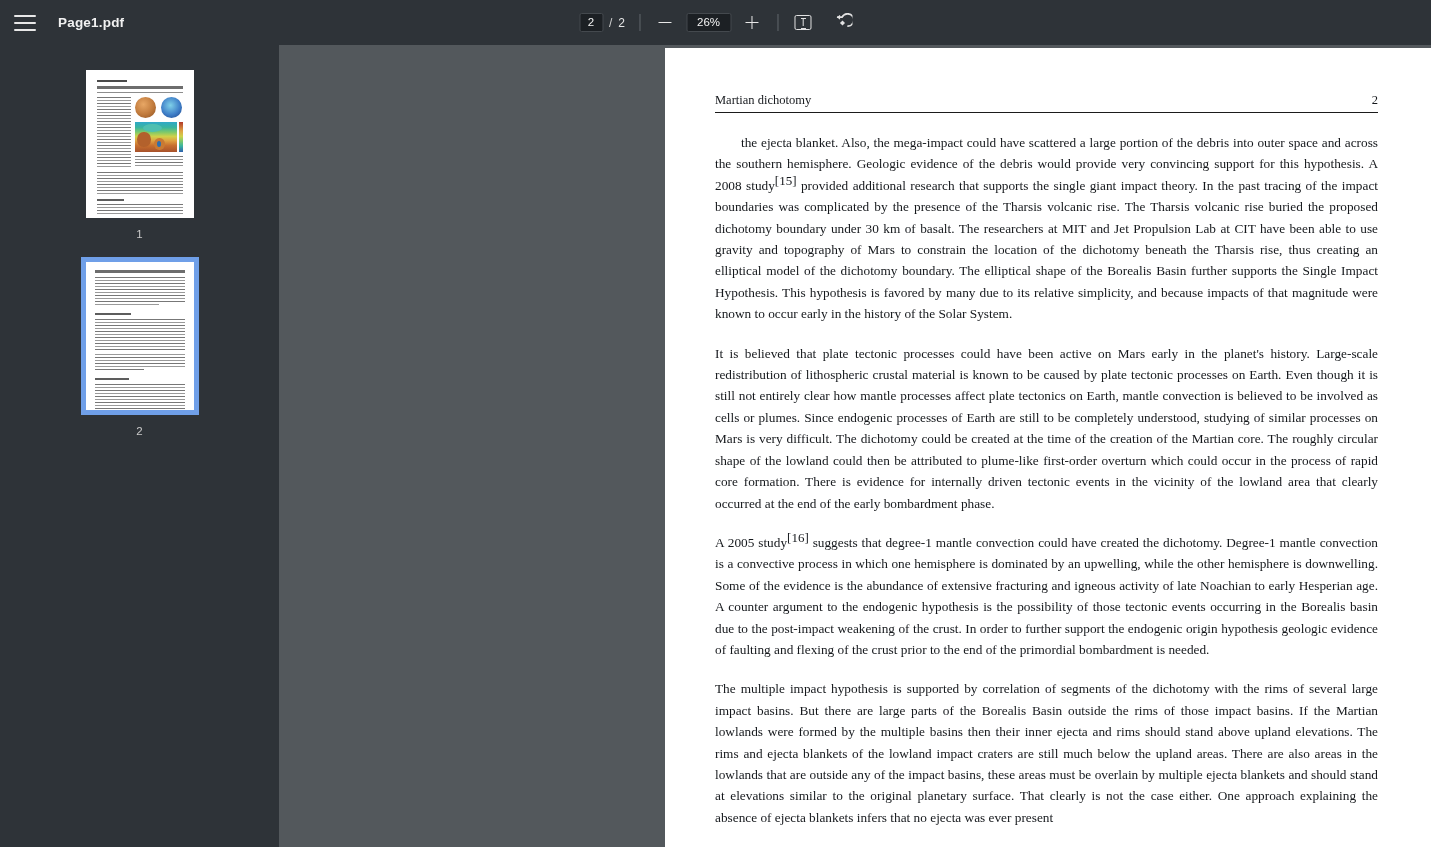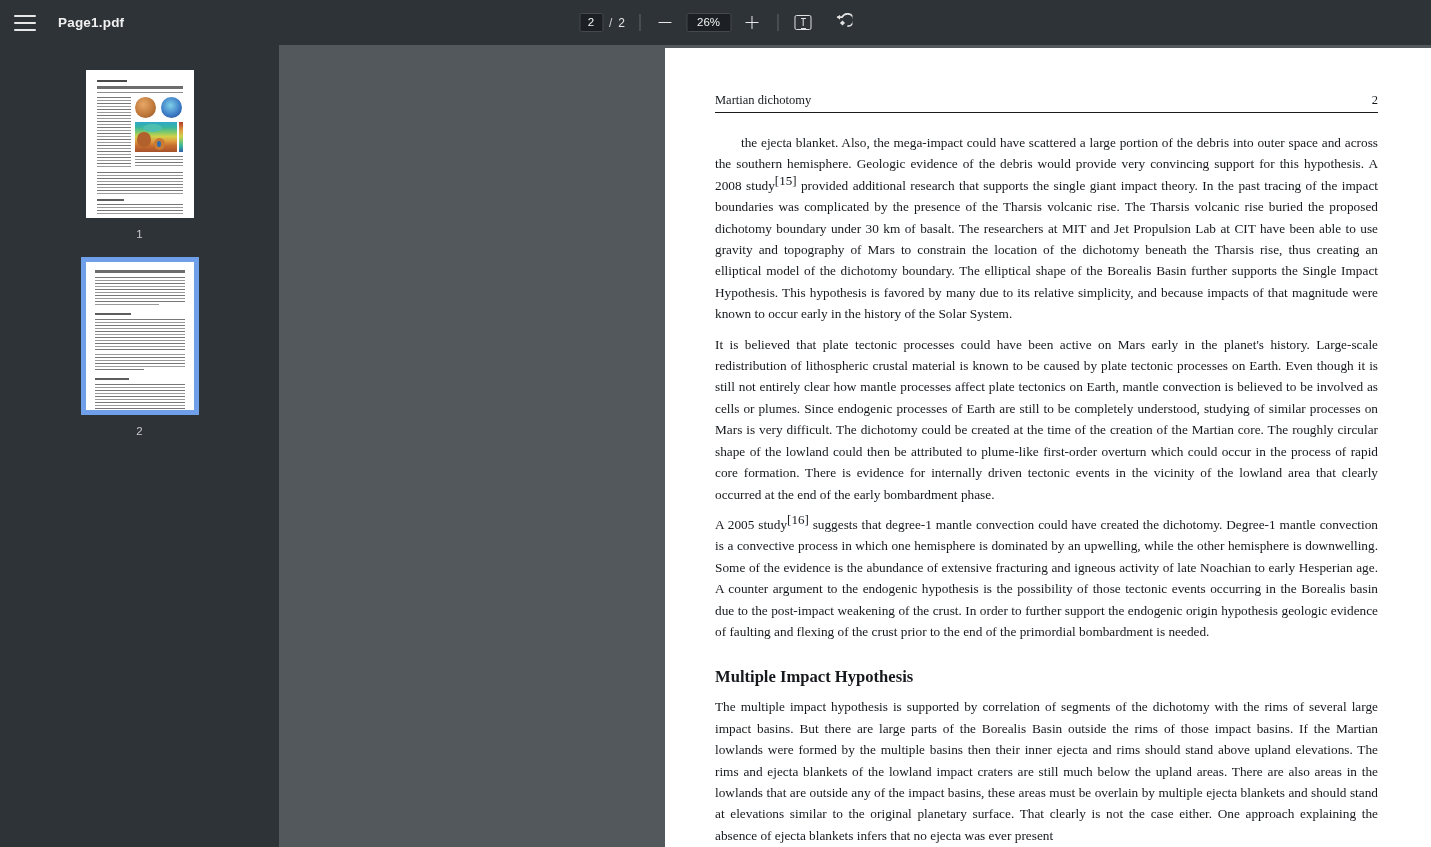--- a/index.html
+++ b/index.html
@@ -109,21 +109,21 @@
   }
   .run-head {
     display: flex; justify-content: space-between; align-items: flex-start;
     font-size: 12.5px; border-bottom: 1.1px solid #1b1b1b;
     padding-bottom: 4px;
   }
   .body-txt {
     font-size: 13.3px; line-height: 21.4px; text-align: justify;
     margin-top: 19px; text-indent: 26px;
   }
-  .body-txt.cont { text-indent: 0; margin-top: 9px; }
+  .body-txt.cont { text-indent: 0; margin-top: 18px; }
   .sec-head {
     font-size: 16.6px; font-weight: bold; margin-top: 25px; margin-bottom: 2px;
     font-family: "Liberation Serif", serif;
   }
   sup { font-size: 13px; vertical-align: super; line-height: 0; }
 </style>
 </head>
 <body>
 
 <div id="app">
@@ -308,19 +308,18 @@
 
         <div class="run-head">
           <span>Martian dichotomy</span>
           <span>2</span>
         </div>
 
         <div id="doc-body">
             <p class="body-txt" style="text-indent: 26px;"><span>the ejecta blanket. Also, the mega-impact could have scattered a large portion of the debris into outer space and across the southern hemisphere. Geologic evidence of the debris would provide very convincing support for this hypothesis. A 2008 study</span><sup>[15]</sup><span> provided additional research that supports the single giant impact theory. In the past tracing of the impact boundaries was complicated by the presence of the Tharsis volcanic rise. The Tharsis volcanic rise buried the proposed dichotomy boundary under 30 km of basalt. The researchers at MIT and Jet Propulsion Lab at CIT have been able to use gravity and topography of Mars to constrain the location of the dichotomy beneath the Tharsis rise, thus creating an elliptical model of the dichotomy boundary. The elliptical shape of the Borealis Basin further supports the Single Impact Hypothesis. This hypothesis is favored by many due to its relative simplicity, and because impacts of that magnitude were known to occur early in the history of the Solar System.</span></p>
             <p class="body-txt cont"><span>It is believed that plate tectonic processes could have been active on Mars early in the planet's history. Large-scale redistribution of lithospheric crustal material is known to be caused by plate tectonic processes on Earth. Even though it is still not entirely clear how mantle processes affect plate tectonics on Earth, mantle convection is believed to be involved as cells or plumes. Since endogenic processes of Earth are still to be completely understood, studying of similar processes on Mars is very difficult. The dichotomy could be created at the time of the creation of the Martian core. The roughly circular shape of the lowland could then be attributed to plume-like first-order overturn which could occur in the process of rapid core formation. There is evidence for internally driven tectonic events in the vicinity of the lowland area that clearly occurred at the end of the early bombardment phase.</span></p>
             <p class="body-txt cont"><span>A 2005 study</span><sup>[16]</sup><span> suggests that degree-1 mantle convection could have created the dichotomy. Degree-1 mantle convection is a convective process in which one hemisphere is dominated by an upwelling, while the other hemisphere is downwelling. Some of the evidence is the abundance of extensive fracturing and igneous activity of late Noachian to early Hesperian age. A counter argument to the endogenic hypothesis is the possibility of those tectonic events occurring in the Borealis basin due to the post-impact weakening of the crust. In order to further support the endogenic origin hypothesis geologic evidence of faulting and flexing of the crust prior to the end of the primordial bombardment is needed.</span></p>
-            <div class="sec-head">Multiple Impact Hypothesis</div>
             <p class="body-txt cont"><span>The multiple impact hypothesis is supported by correlation of segments of the dichotomy with the rims of several large impact basins. But there are large parts of the Borealis Basin outside the rims of those impact basins. If the Martian lowlands were formed by the multiple basins then their inner ejecta and rims should stand above upland elevations. The rims and ejecta blankets of the lowland impact craters are still much below the upland areas. There are also areas in the lowlands that are outside any of the impact basins, these areas must be overlain by multiple ejecta blankets and should stand at elevations similar to the original planetary surface. That clearly is not the case either. One approach explaining the absence of ejecta blankets infers that no ejecta was ever present</span></p>
           </div>
       </div>
     </div>
   </div>
 </div>
 
 </body></html>

